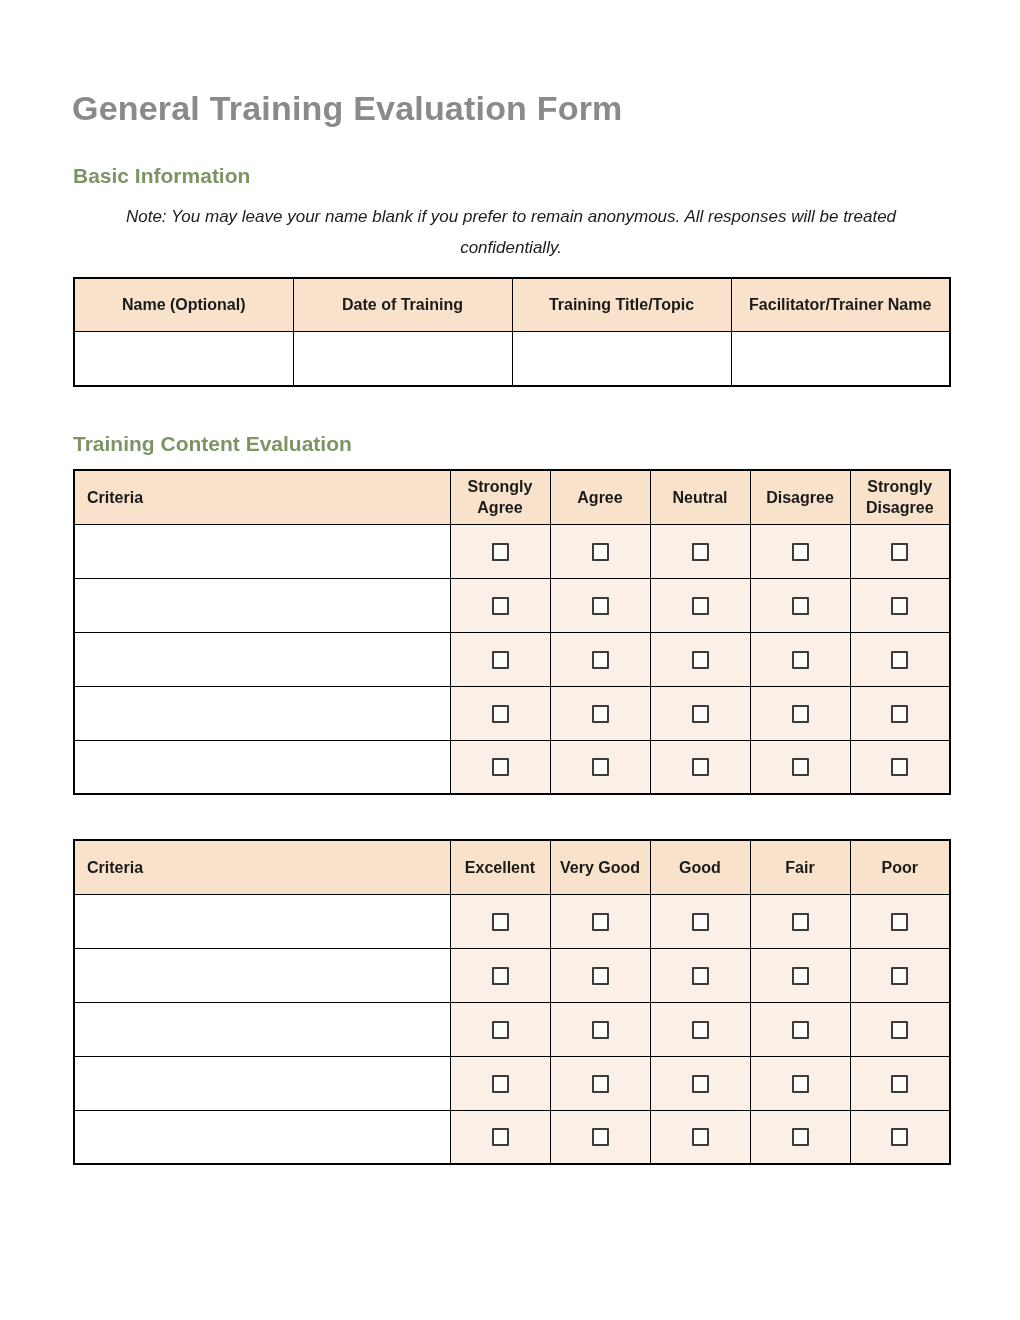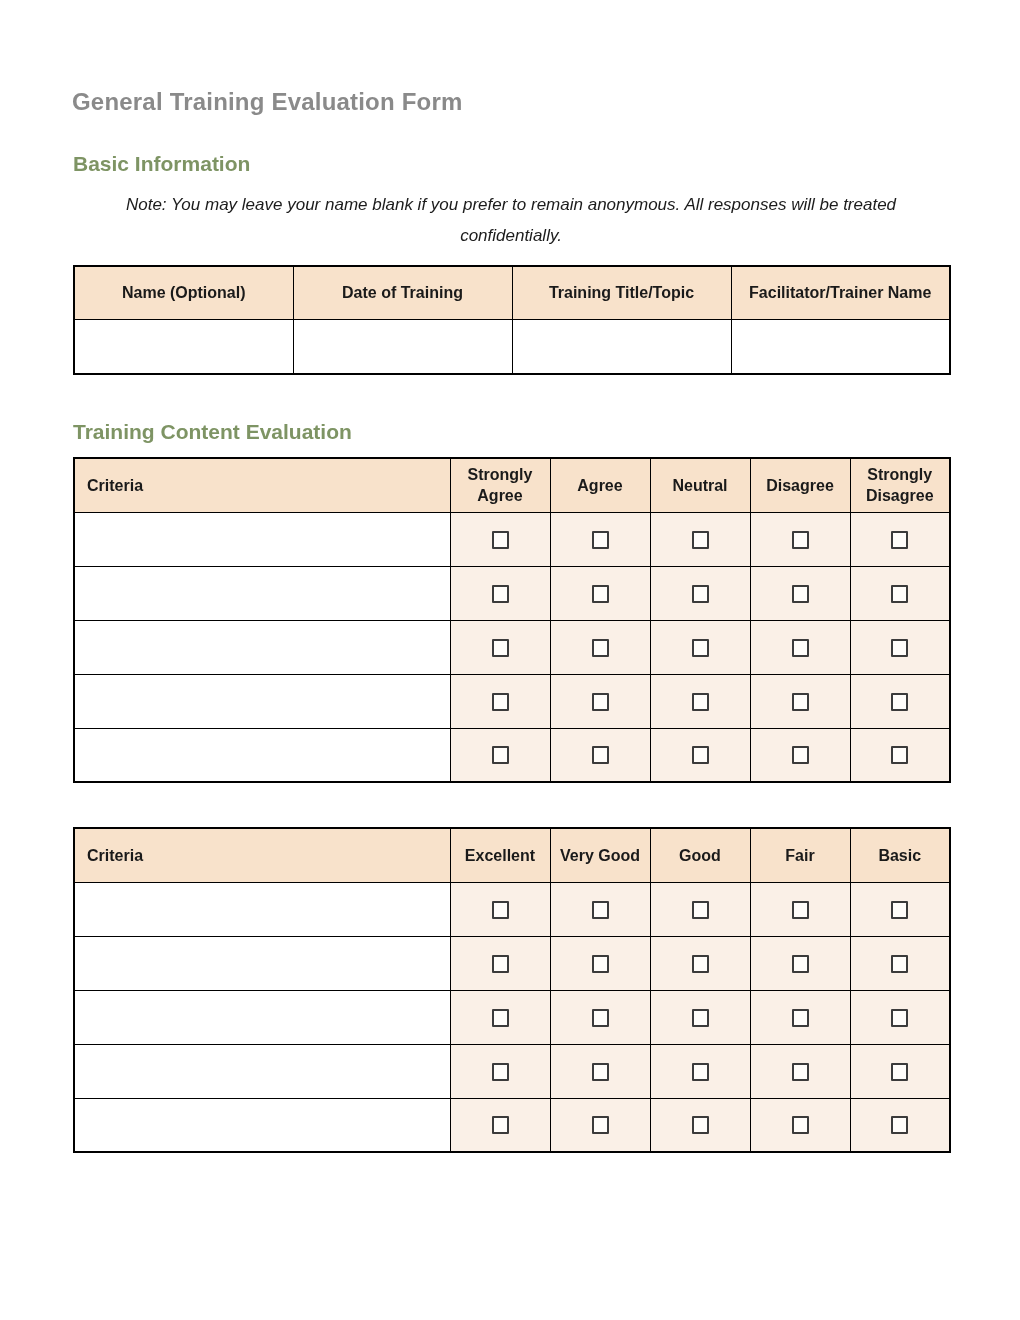--- a/index.html
+++ b/index.html
@@ -14,21 +14,21 @@
   *{box-sizing:border-box;}
   html,body{margin:0;padding:0;}
   body{
     width:1020px;height:1320px;overflow:hidden;
     background:#ffffff;color:var(--c-text);
     font-family:"Liberation Sans", sans-serif;
   }
   .page{padding:88px 72px 0 72px;}
   h1.page-title{
     margin:0 0 34px 0;
-    font-size:24px;line-height:1.2;font-weight:bold;
+    font-size:34px;line-height:1.2;font-weight:bold;
     color:var(--c-title);letter-spacing:0.2px;
   }
   h2.section-heading{
     margin:0 0 13px 0;
     font-size:21px;line-height:1.2;font-weight:bold;
     color:var(--c-heading);
   }
   p.note{
     margin:0 0 14px 0;width:876px;
     font-size:17px;line-height:31px;font-style:italic;color:#1C1C1C;text-align:center;
@@ -167,21 +167,21 @@
         <col class="col-criteria">
           <col class="col-rating" span="5">
       </colgroup>
       <thead>
         <tr>
           <th class="criteria-header">Criteria</th>
           <th>Excellent</th>
           <th>Very Good</th>
           <th>Good</th>
           <th>Fair</th>
-          <th>Basic</th>
+          <th>Poor</th>
         </tr>
       </thead>
       <tbody>
           <tr>
             <td class="criteria-cell"></td>
             <td class="check-cell"><span class="checkbox"></span></td>
             <td class="check-cell"><span class="checkbox"></span></td>
             <td class="check-cell"><span class="checkbox"></span></td>
             <td class="check-cell"><span class="checkbox"></span></td>
             <td class="check-cell"><span class="checkbox"></span></td>

